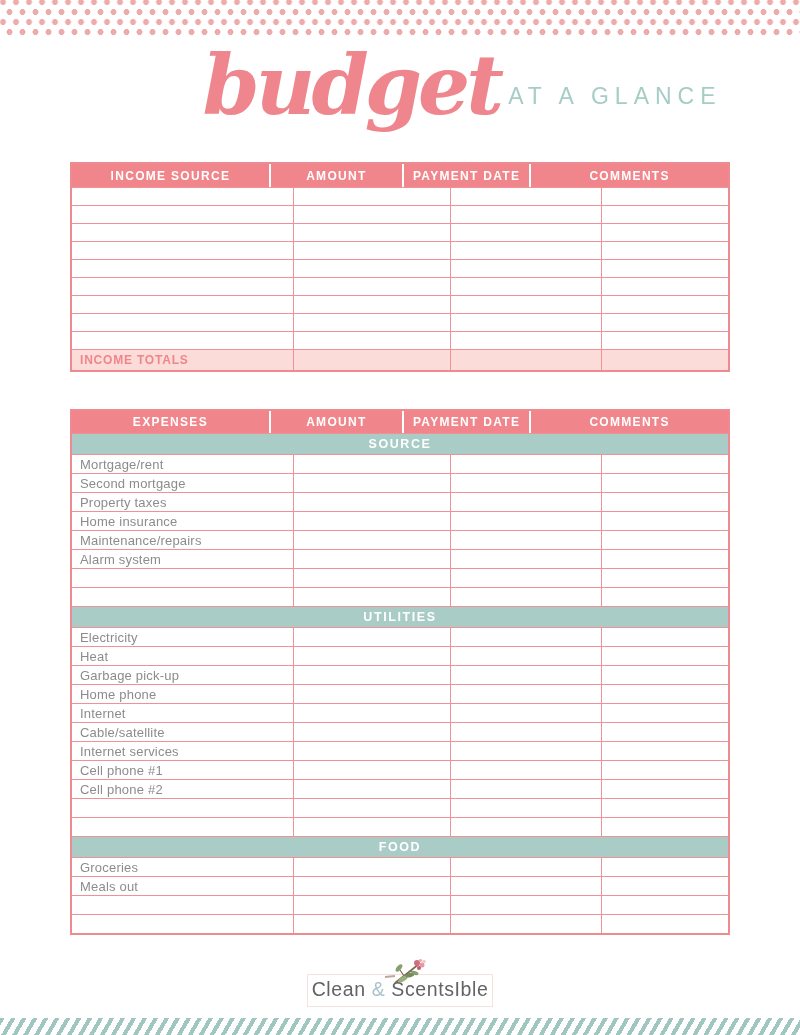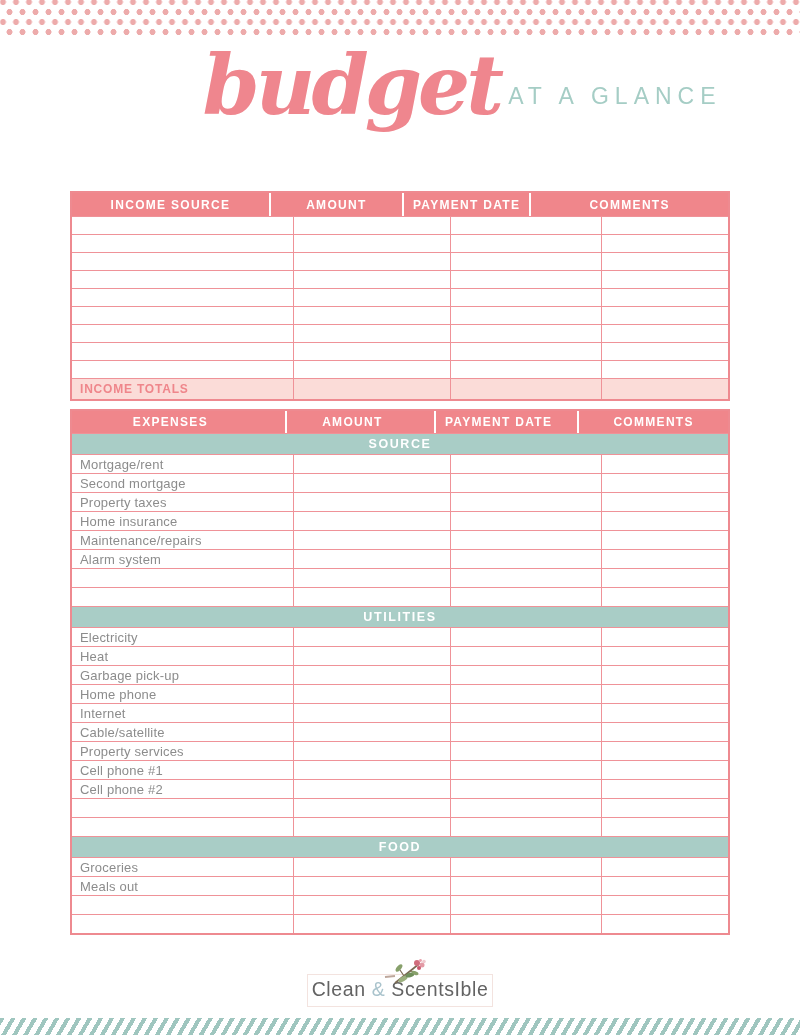--- a/index.html
+++ b/index.html
@@ -34,25 +34,25 @@
     font-family:"Liberation Sans", sans-serif; font-weight:normal;
     font-size:23px; letter-spacing:6px; color:#a5cdc5;
     position:relative; top:-10px; margin-left:8px;
   }
 
   
   .ptable {
     position:absolute; left:70px; width:660px;
     border:2px solid #ee8a90; background:#fff; box-sizing:border-box;
   }
-  #income-table   { top:191px; }
+  #income-table   { top:162px; }
   #expenses-table { top:409px; }
 
   .t-head { display:flex; height:23px; background:#f0868b; }
-  #expenses-table .t-head { height:22px;gap:16px; }
+  #expenses-table .t-head { height:22px; }
   .hc {
     display:flex; align-items:center; justify-content:center;
     color:#ffffff; font-size:12px; font-weight:bold; letter-spacing:1.3px;
     box-sizing:border-box;
   }
   .hc + .hc { border-left:2px solid #ffffff; }
 
   .c1 { width:30%; }
   .c2 { width:20.3%; }
   .c3 { width:19.4%; }
@@ -267,21 +267,21 @@
       <div class="tc c3"></div>
       <div class="tc c4"></div>
     </div>
     <div class="t-row exp-row">
       <div class="tc c1 label-cell">Cable/satellite</div>
       <div class="tc c2"></div>
       <div class="tc c3"></div>
       <div class="tc c4"></div>
     </div>
     <div class="t-row exp-row">
-      <div class="tc c1 label-cell">Property services</div>
+      <div class="tc c1 label-cell">Internet services</div>
       <div class="tc c2"></div>
       <div class="tc c3"></div>
       <div class="tc c4"></div>
     </div>
     <div class="t-row exp-row">
       <div class="tc c1 label-cell">Cell phone #1</div>
       <div class="tc c2"></div>
       <div class="tc c3"></div>
       <div class="tc c4"></div>
     </div>

